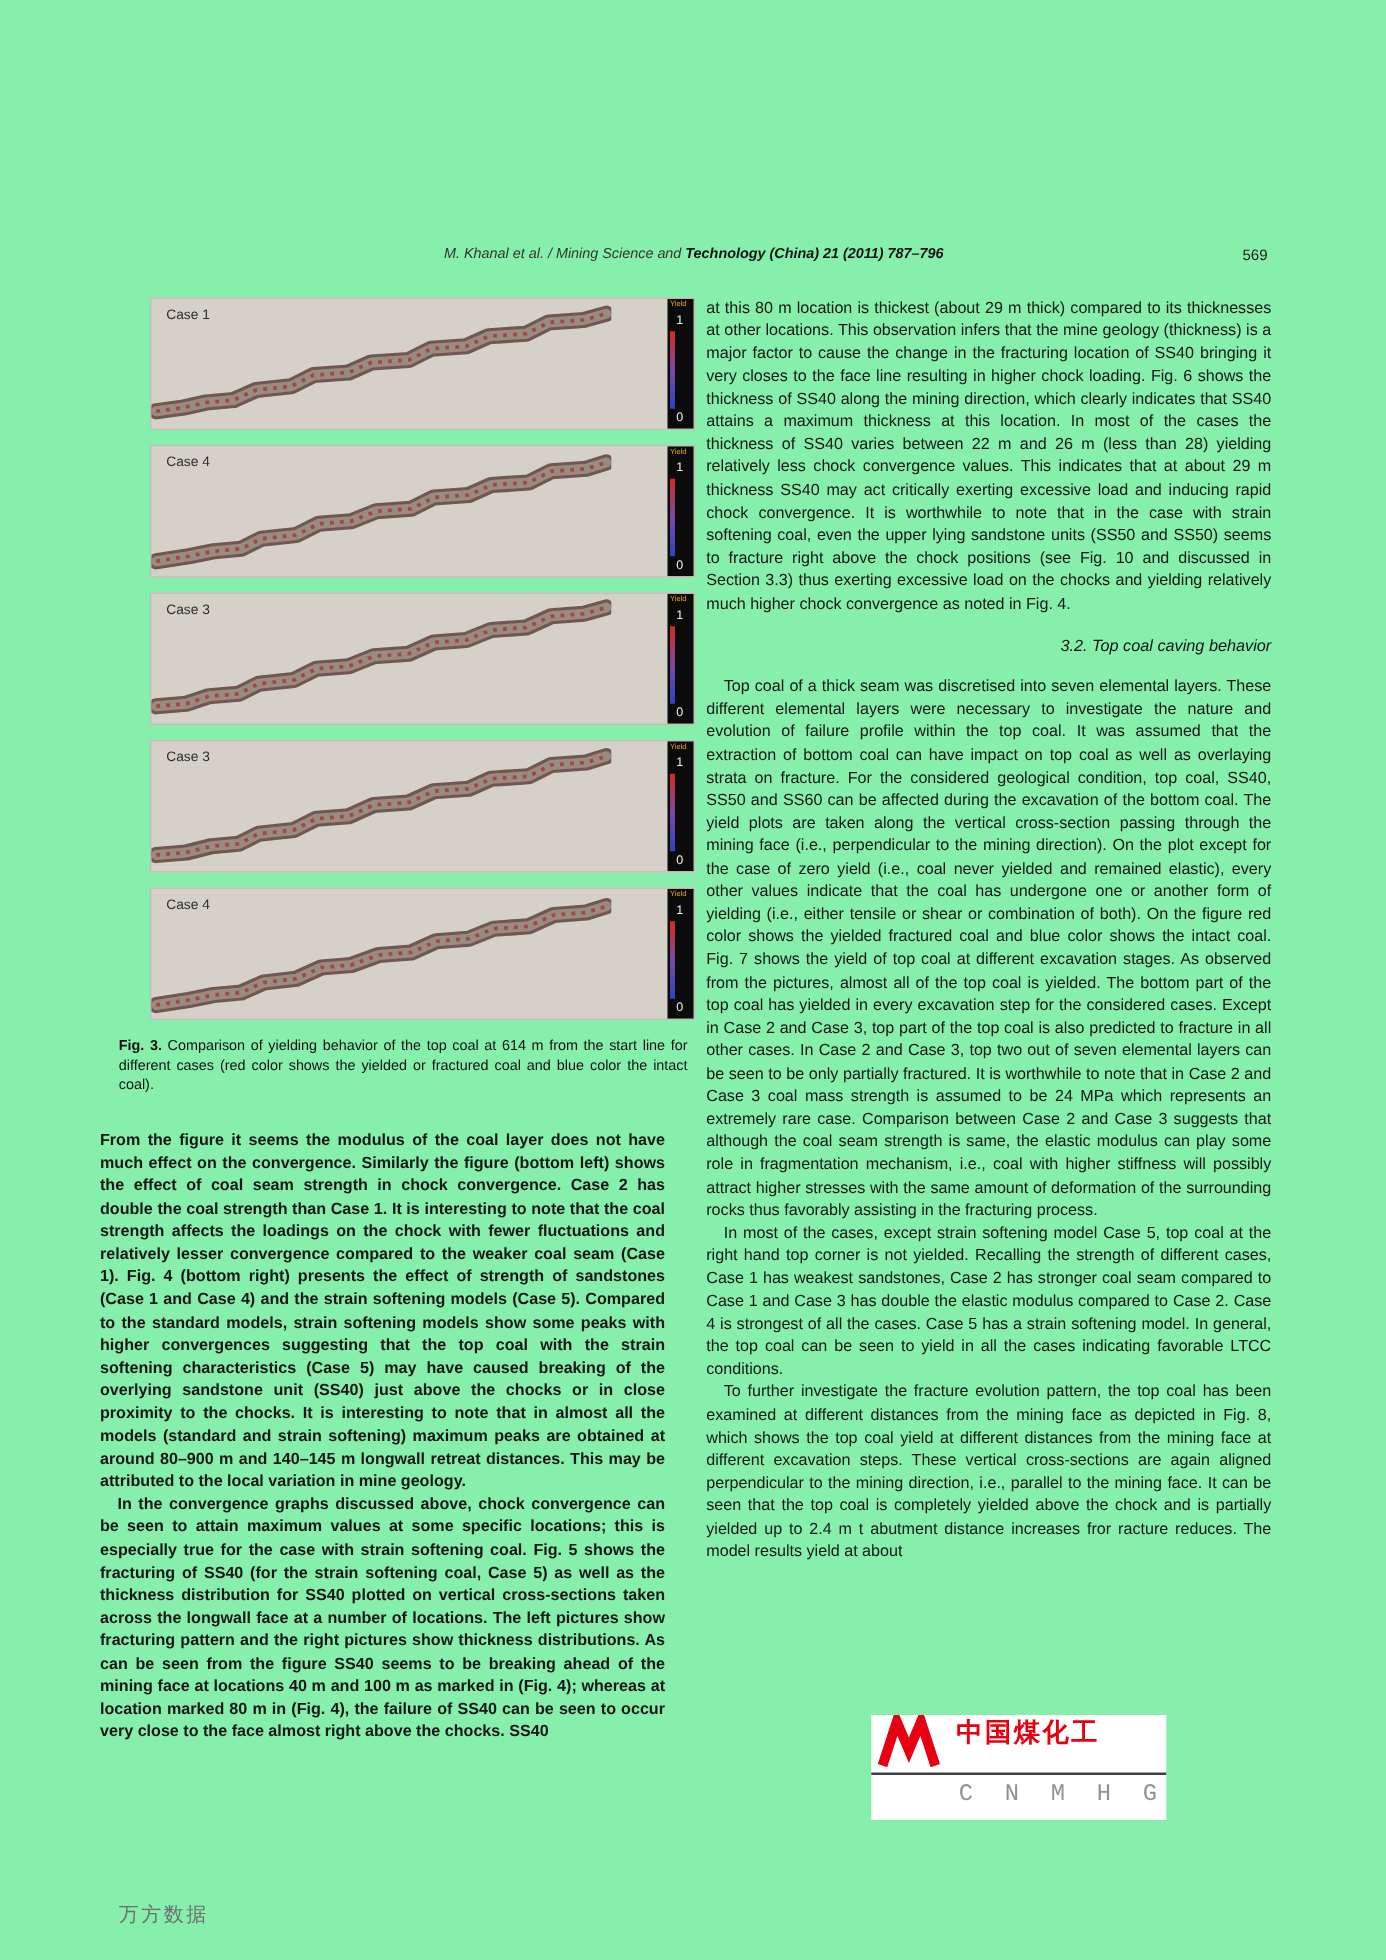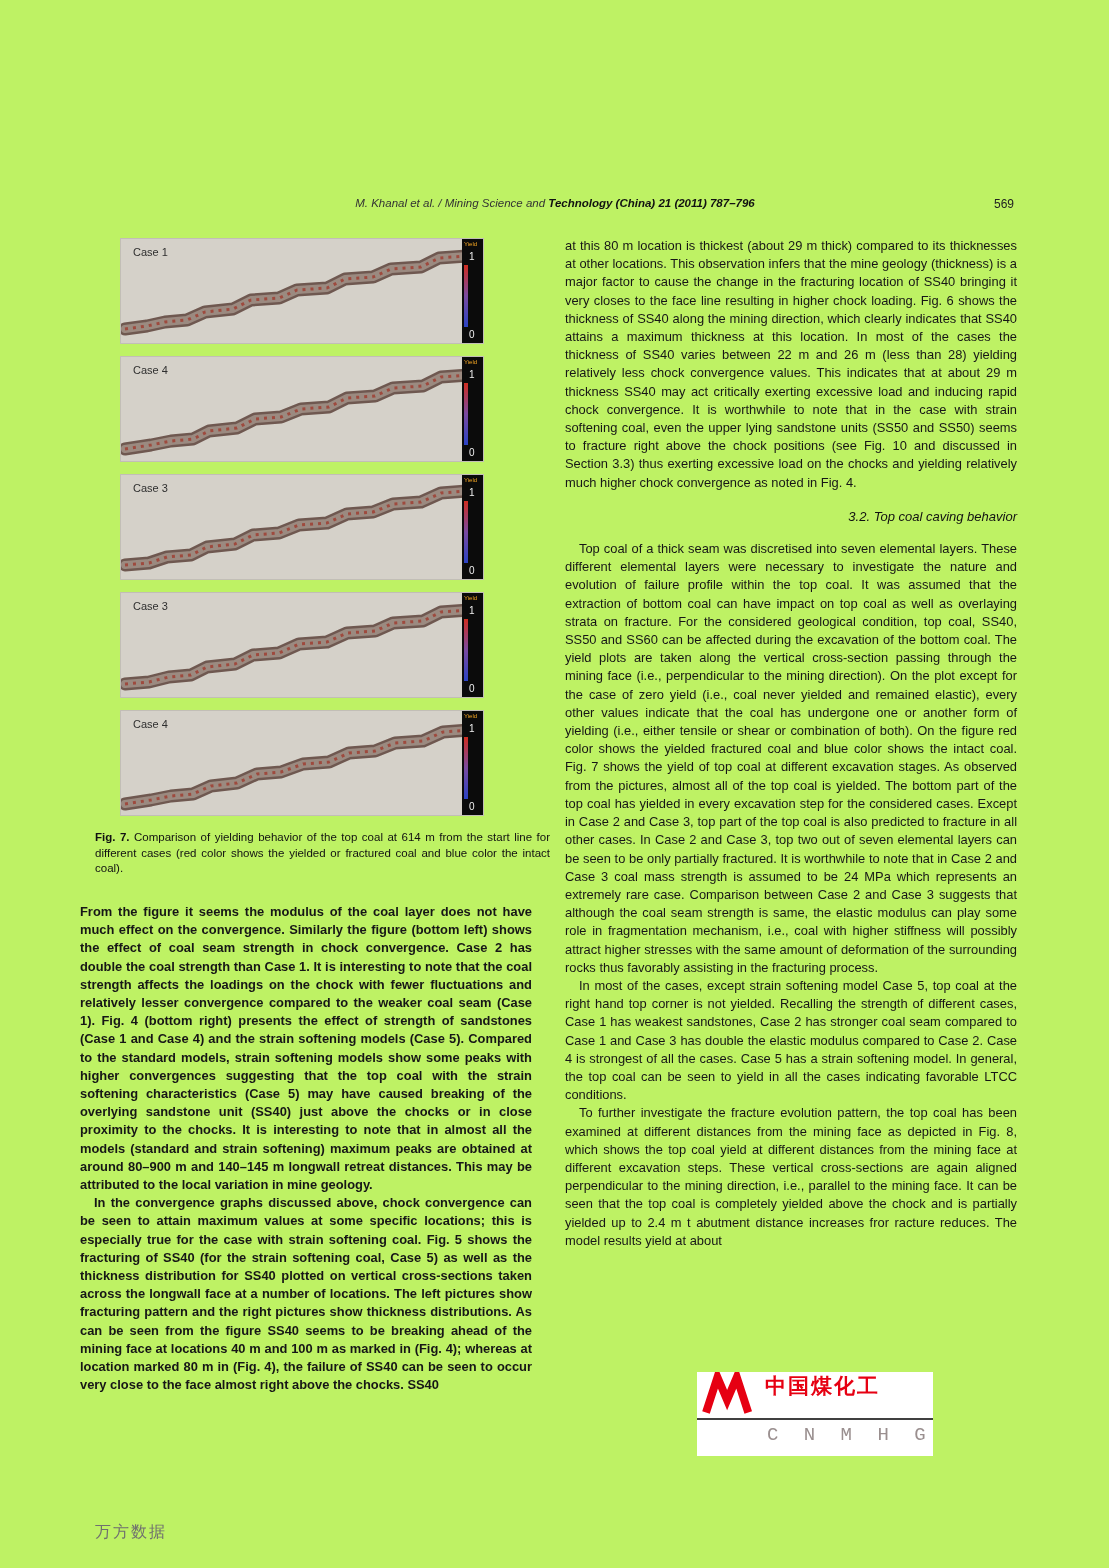--- a/index.html
+++ b/index.html
@@ -1,39 +1,39 @@
 <!DOCTYPE html>
 <html><head>
 <meta charset="utf-8">
 <style>
   html,body{margin:0;padding:0;background:#888;}
   .page{
     position:relative;
     width:1109px;height:1568px;
-    background:#bef264;
+    background:#86efac;
     font-family:"Liberation Sans",sans-serif;
     color:#141414;
     overflow:hidden;
   }
   
   .header{
     position:absolute;top:197px;left:95px;width:920px;
     text-align:center;font-size:11.5px;font-style:italic;color:#333;
   }
   .header .hdr-bold{font-weight:bold;color:#111;}
   .page-number{
     position:absolute;top:197px;right:95px;
     font-size:12px;color:#222;
   }
   
   .figure-block{
     position:absolute;top:238px;left:120px;width:392px;
   }
   .panel{
-    position:relative;width:364px;height:106px;margin-bottom:12px;
+    position:relative;width:436px;height:106px;margin-bottom:12px;
     background:#d5d1c9;border:1px solid #c2beb6;box-sizing:border-box;
     overflow:hidden;
   }
   .panel-label{
     position:absolute;top:7px;left:12px;
     font-size:11px;color:#2f2f2f;z-index:3;
   }
   .band{position:absolute;left:0;top:0;width:368px;height:104px;z-index:1;}
   .band-outer{fill:none;stroke:#6f5850;stroke-width:13;stroke-linejoin:round;stroke-linecap:round;}
   .band-inner{fill:none;stroke:#9b8a80;stroke-width:8;stroke-linejoin:round;stroke-linecap:round;}
@@ -172,21 +172,21 @@
         <span class="cb-title">Yield</span>
         <span class="cb-max">1</span>
         <div class="cb-gradient"></div>
         <span class="cb-min">0</span>
       </div>
     </div>
 
   </div>
 
   <div class="fig-caption">
-    <span class="cap-label">Fig. 7.</span><span> Comparison of yielding behavior of the top coal at 614 m from the start line for different cases (red color shows the yielded or fractured coal and blue color the intact coal).</span>
+    <span class="cap-label">Fig. 3.</span><span> Comparison of yielding behavior of the top coal at 614 m from the start line for different cases (red color shows the yielded or fractured coal and blue color the intact coal).</span>
   </div>
 
   <div class="col left-col">
     <p>From the figure it seems the modulus of the coal layer does not have much effect on the convergence. Similarly the figure (bottom left) shows the effect of coal seam strength in chock convergence. Case 2 has double the coal strength than Case 1. It is interesting to note that the coal strength affects the loadings on the chock with fewer fluctuations and relatively lesser convergence compared to the weaker coal seam (Case 1). Fig. 4 (bottom right) presents the effect of strength of sandstones (Case 1 and Case 4) and the strain softening models (Case 5). Compared to the standard models, strain softening models show some peaks with higher convergences suggesting that the top coal with the strain softening characteristics (Case 5) may have caused breaking of the overlying sandstone unit (SS40) just above the chocks or in close proximity to the chocks. It is interesting to note that in almost all the models (standard and strain softening) maximum peaks are obtained at around 80–900 m and 140–145 m longwall retreat distances. This may be attributed to the local variation in mine geology.</p>
     <p class="indent">In the convergence graphs discussed above, chock convergence can be seen to attain maximum values at some specific locations; this is especially true for the case with strain softening coal. Fig. 5 shows the fracturing of SS40 (for the strain softening coal, Case 5) as well as the thickness distribution for SS40 plotted on vertical cross-sections taken across the longwall face at a number of locations. The left pictures show fracturing pattern and the right pictures show thickness distributions. As can be seen from the figure SS40 seems to be breaking ahead of the mining face at locations 40 m and 100 m as marked in (Fig. 4); whereas at location marked 80 m in (Fig. 4), the failure of SS40 can be seen to occur very close to the face almost right above the chocks. SS40</p>
   </div>
 
   <div class="col right-col">
     <p>at this 80 m location is thickest (about 29 m thick) compared to its thicknesses at other locations. This observation infers that the mine geology (thickness) is a major factor to cause the change in the fracturing location of SS40 bringing it very closes to the face line resulting in higher chock loading. Fig. 6 shows the thickness of SS40 along the mining direction, which clearly indicates that SS40 attains a maximum thickness at this location. In most of the cases the thickness of SS40 varies between 22 m and 26 m (less than 28) yielding relatively less chock convergence values. This indicates that at about 29 m thickness SS40 may act critically exerting excessive load and inducing rapid chock convergence. It is worthwhile to note that in the case with strain softening coal, even the upper lying sandstone units (SS50 and SS50) seems to fracture right above the chock positions (see Fig. 10 and discussed in Section 3.3) thus exerting excessive load on the chocks and yielding relatively much higher chock convergence as noted in Fig. 4.</p>
     <p class="section-heading">3.2. Top coal caving behavior</p>

